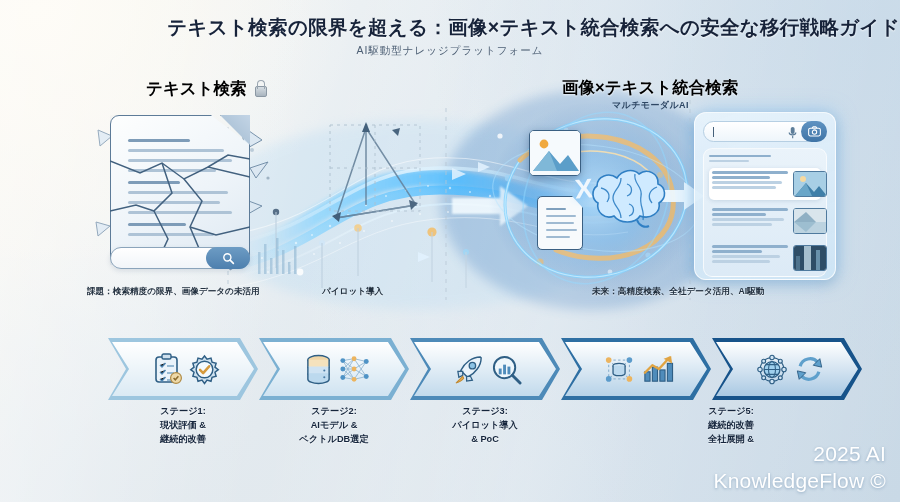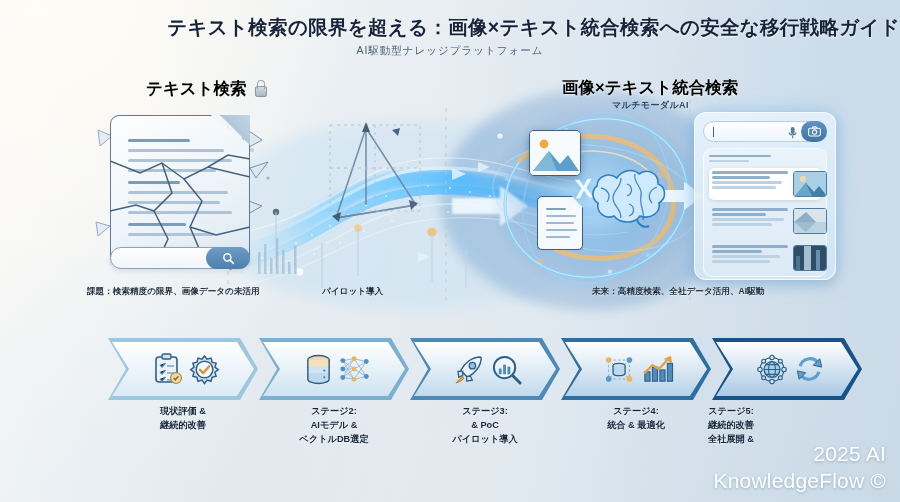--- a/index.html
+++ b/index.html
@@ -658,37 +658,33 @@
           <polygon points="27,5 29,14 20,12" fill="#5fa0cc" stroke="#2f5f85" stroke-width="1"></polygon>
           <path d="M26,19 A11,11 0 0 1 7,23" fill="none" stroke="#5fa0cc" stroke-width="3.4"></path>
           <polygon points="5,27 3,18 12,20" fill="#5fa0cc" stroke="#2f5f85" stroke-width="1"></polygon>
         </svg>
       </div>
     </div>
 
   </div>
 
   <div class="stage-label" style="left:108px">
+    <div>ステージ1:</div>
     <div>現状評価 &amp;</div>
     <div>継続的改善</div>
   </div>
   <div class="stage-label" style="left:259px">
     <div>ステージ2:</div>
     <div>AIモデル &amp;</div>
     <div>ベクトルDB選定</div>
   </div>
   <div class="stage-label" style="left:410px">
     <div>ステージ3:</div>
+    <div>パイロット導入</div>
     <div>&amp; PoC</div>
-    <div>パイロット導入</div>
-  </div>
-  <div class="stage-label" style="left:561px">
-    <div>ステージ4:</div>
-    <div>統合 &amp; 最適化</div>
-    <div></div>
   </div>
   <div class="stage-label" style="left:656px">
     <div>ステージ5:</div>
     <div>継続的改善</div>
     <div>全社展開 &amp;</div>
   </div>
 
   <div class="wm">
     <div>2025 AI</div>
     <div>KnowledgeFlow ©</div>

